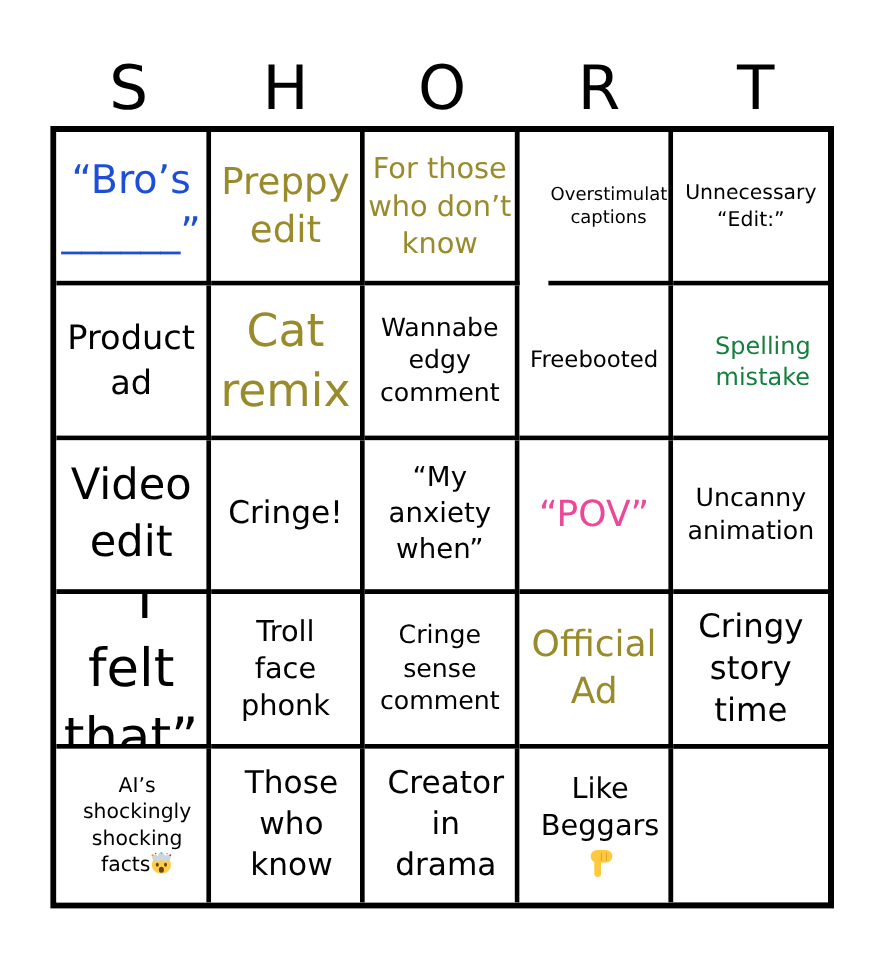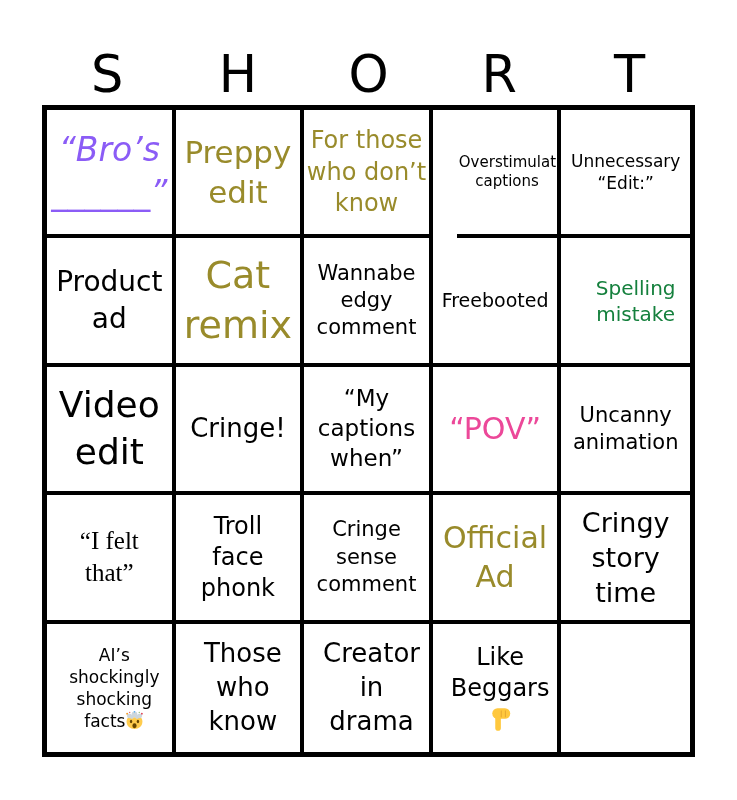--- a/index.html
+++ b/index.html
@@ -45,21 +45,21 @@
   <div class="title-row">
     <span class="title-letter">S</span>
     <span class="title-letter">H</span>
     <span class="title-letter">O</span>
     <span class="title-letter">R</span>
     <span class="title-letter">T</span>
   </div>
 
   <div class="board">
 
-    <div class="cell" style="font-size: 33px; color: #8b5cf6; font-style: italic;">
+    <div class="cell" style="font-size: 33px; color: #1d4ed8;">
         <div class="cell-inner"><span class="cell-text">“Bro’s
 ______”</span></div>
       </div>
     <div class="cell" style="font-size: 31px; color: rgb(153, 139, 43);">
         <div class="cell-inner"><span class="cell-text">Preppy
 edit</span></div>
       </div>
     <div class="cell" style="font-size: 24px; color: rgb(153, 139, 43);">
         <div class="cell-inner"><span class="cell-text">For those
 who don’t
@@ -97,32 +97,32 @@
       </div>
     <div class="cell" style="font-size: 36px; color: rgb(0, 0, 0);">
         <div class="cell-inner"><span class="cell-text">Video
 edit</span></div>
       </div>
     <div class="cell" style="font-size: 26px; color: rgb(0, 0, 0);">
         <div class="cell-inner"><span class="cell-text">Cringe!</span></div>
       </div>
     <div class="cell" style="font-size: 23px; color: rgb(0, 0, 0);">
         <div class="cell-inner"><span class="cell-text">“My
-captions
+anxiety
 when”</span></div>
       </div>
     <div class="cell" style="font-size: 30px; color: #ec4899;">
         <div class="cell-inner"><span class="cell-text">“POV”</span></div>
       </div>
 
     <div class="cell" style="font-size: 21px; color: rgb(0, 0, 0);">
         <div class="cell-inner"><span class="cell-text">Uncanny
 animation</span></div>
       </div>
-    <div class="cell" style="font-size: 25px; color: rgb(0, 0, 0); font-family: Liberation Serif, serif;">
+    <div class="cell" style="font-size: 44px; color: rgb(0, 0, 0);">
         <div class="cell-inner"><span class="cell-text">“I felt
 that”</span></div>
       </div>
     <div class="cell" style="font-size: 24px; color: rgb(0, 0, 0);">
         <div class="cell-inner"><span class="cell-text">Troll
 face
 phonk</span></div>
       </div>
     <div class="cell" style="font-size: 21px; color: rgb(0, 0, 0);">
         <div class="cell-inner"><span class="cell-text">Cringe

